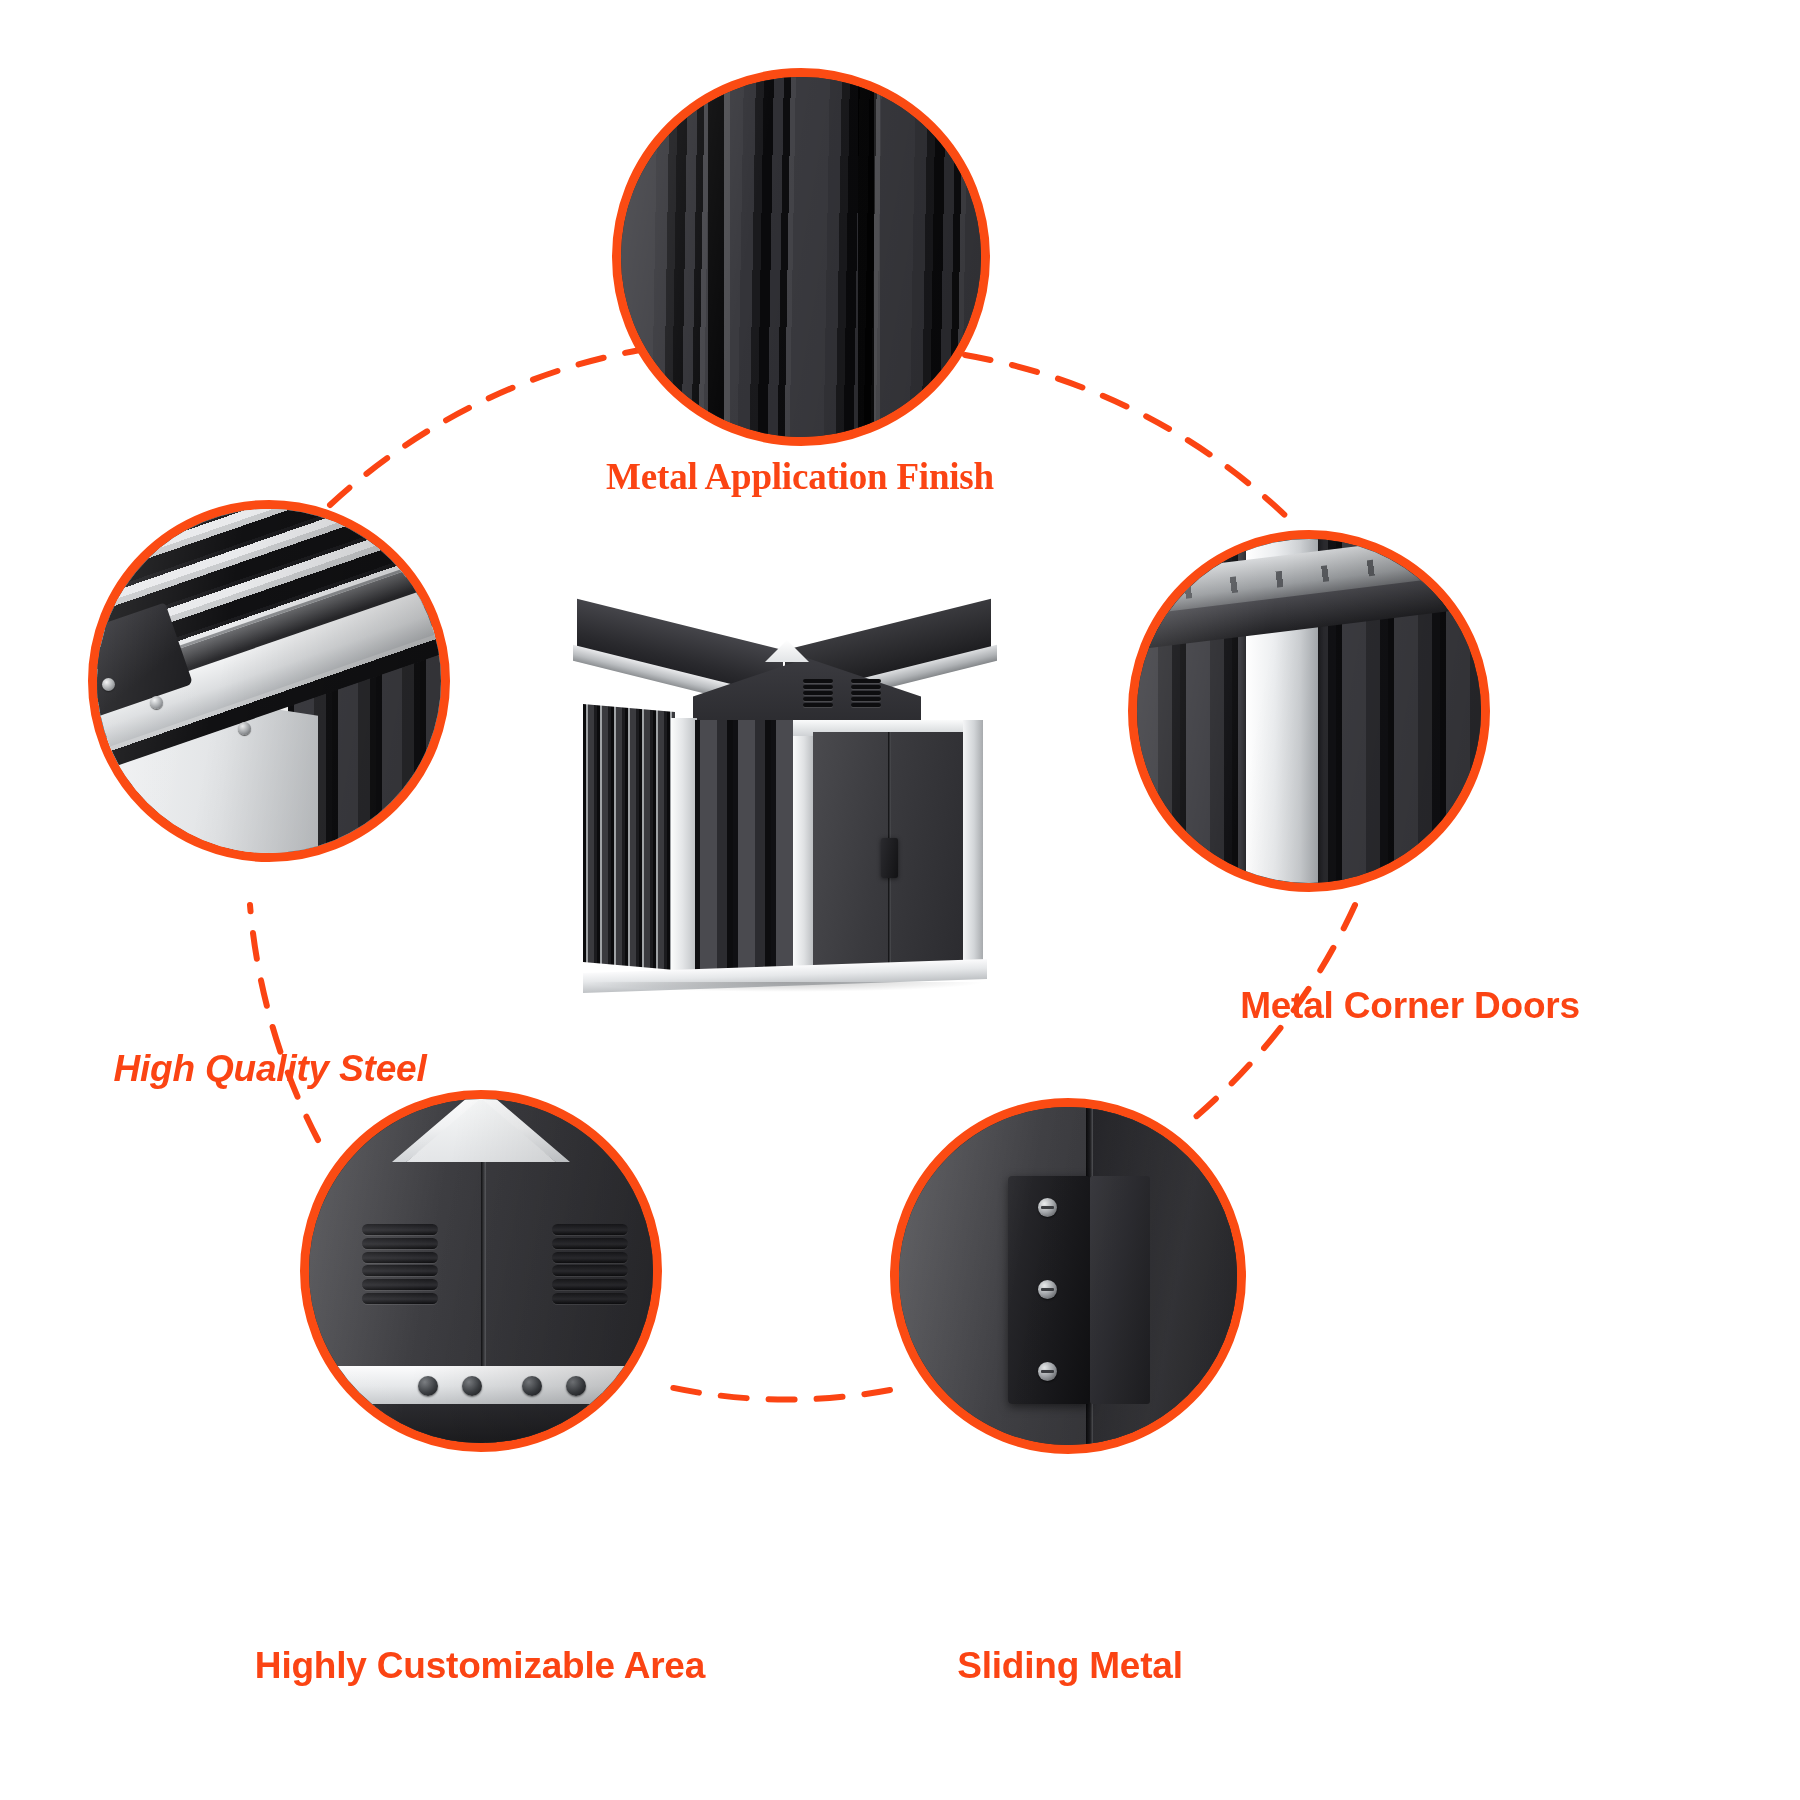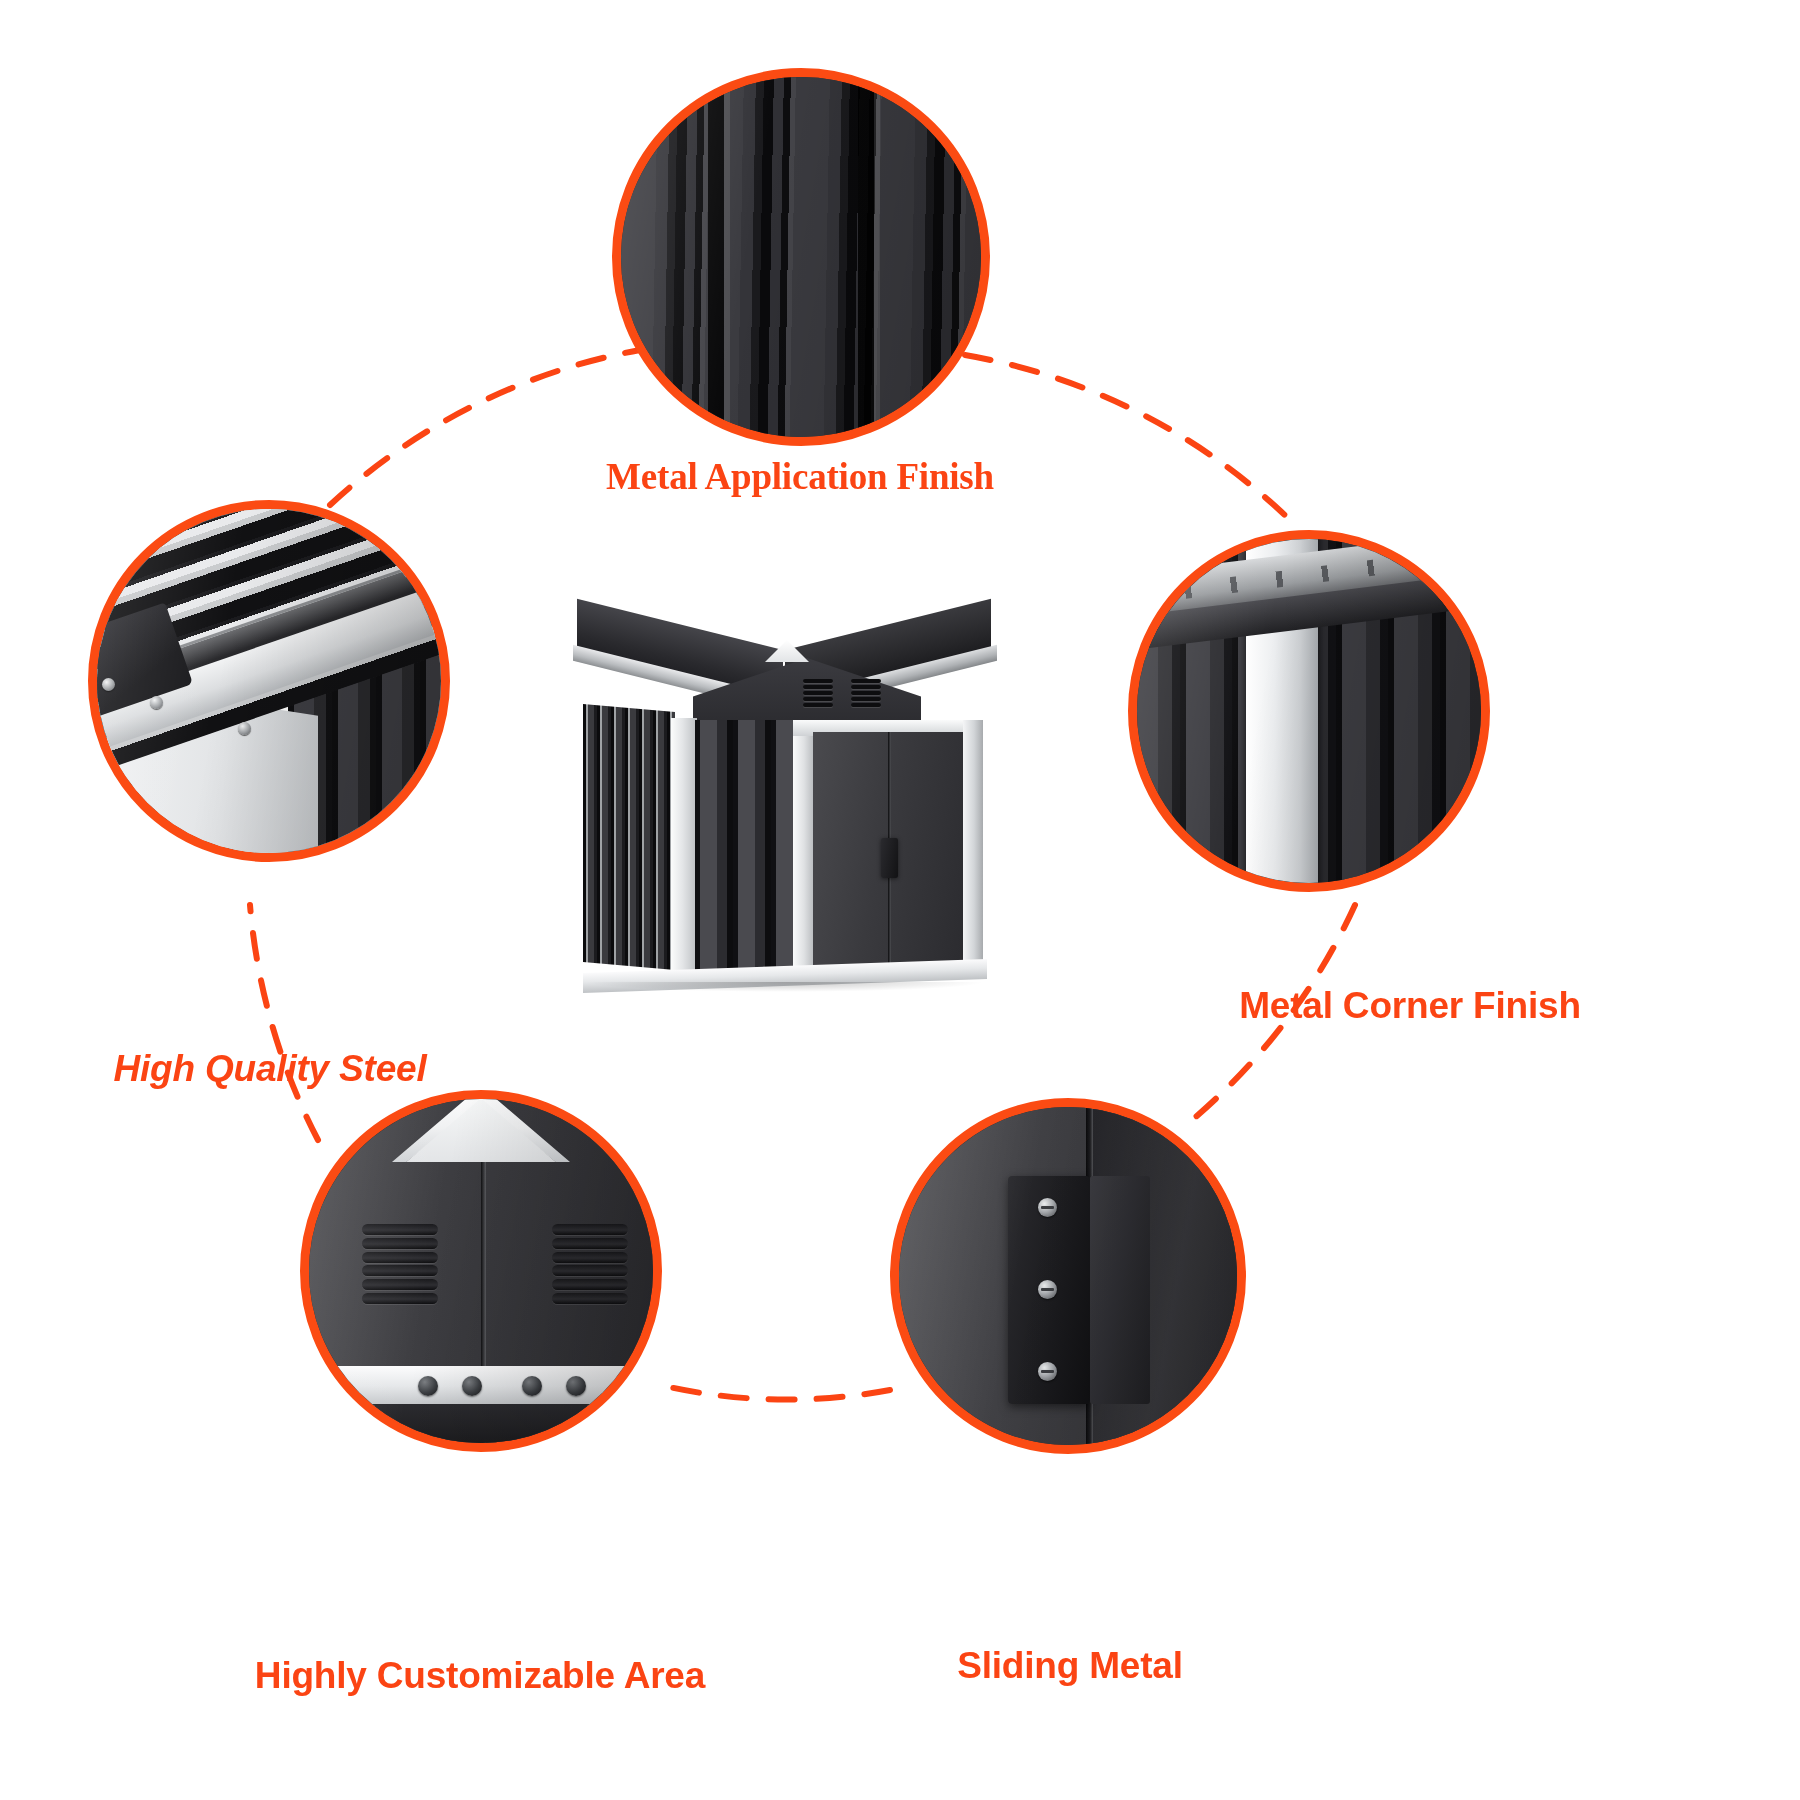--- a/index.html
+++ b/index.html
@@ -309,21 +309,21 @@
     <div class="circle" id="c3" style="left:1128px;top:530px;width:362px;height:362px;">
       <div class="inner">
         <div class="wall"></div>
         <div class="guard"></div>
         <div class="topcap"></div>
         <div class="topcap2"></div>
         <div class="rivets"></div>
         <div class="sheen"></div>
       </div>
     </div>
-    <div class="label" style="left:1050px;top:985px;width:720px;">Metal Corner Finish</div>
+    <div class="label" style="left:1050px;top:985px;width:720px;">Metal Corner Doors</div>
   </div>
 
   <div class="callout">
     <div class="circle" id="c4" style="left:300px;top:1090px;width:362px;height:362px;">
       <div class="inner">
         <div class="door"></div>
         <div class="split"></div>
         <div class="vent" style="left:62px;top:128px;">
           <i></i>
             <i></i>
@@ -344,21 +344,21 @@
         <div class="bolt" style="left:118px;bottom:56px;"></div>
         <div class="bolt" style="left:162px;bottom:56px;"></div>
         <div class="bolt" style="left:222px;bottom:56px;"></div>
         <div class="bolt" style="left:266px;bottom:56px;"></div>
         <div class="underdark"></div>
         <div class="peak"></div>
         <div class="peakfill"></div>
         <div class="sheen"></div>
       </div>
     </div>
-    <div class="label" style="left:140px;top:1645px;width:680px;margin-top:10px;">Highly Customizable Area</div>
+    <div class="label" style="left:140px;top:1645px;width:680px;">Highly Customizable Area</div>
   </div>
 
   <div class="callout">
     <div class="circle" id="c5" style="left:890px;top:1098px;width:356px;height:356px;">
       <div class="inner">
         <div class="face"></div>
         <div class="rightpanel"></div>
         <div class="seam"></div>
         <div class="handleplate"></div>
         <div class="handleplate2"></div>

